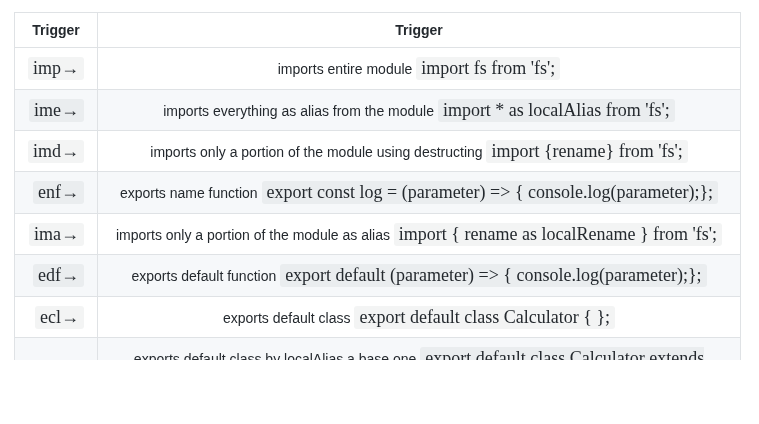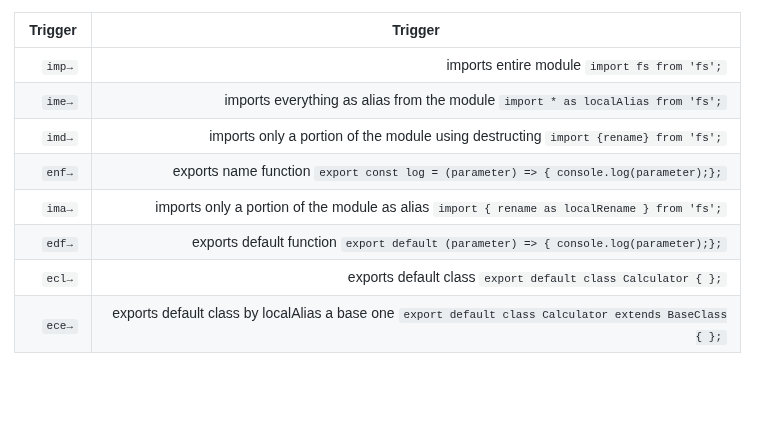--- a/index.html
+++ b/index.html
@@ -36,31 +36,31 @@
     background: #ffffff;
   }
   th.col-trigger {
     width: 50px;
   }
   td.trigger-cell {
     text-align: right;
     white-space: nowrap;
   }
   td.content-cell {
-    text-align: right;
+    text-align: center;
   }
   tbody tr {
     background: #ffffff;
   }
   tbody tr:nth-child(even) {
     background: #f6f8fa;
   }
   code {
-    font-family: Liberation Mono, monospace;
-    font-size: 11px;
+    font-family: Liberation Serif, serif;
+    font-size: 18px;
     background: rgba(27, 31, 35, 0.05);
     padding: 1px 5px 2px;
     border-radius: 3px;
   }
 </style>
 </head>
 <body>
 
 <div class="page">
   <table class="snippets">

